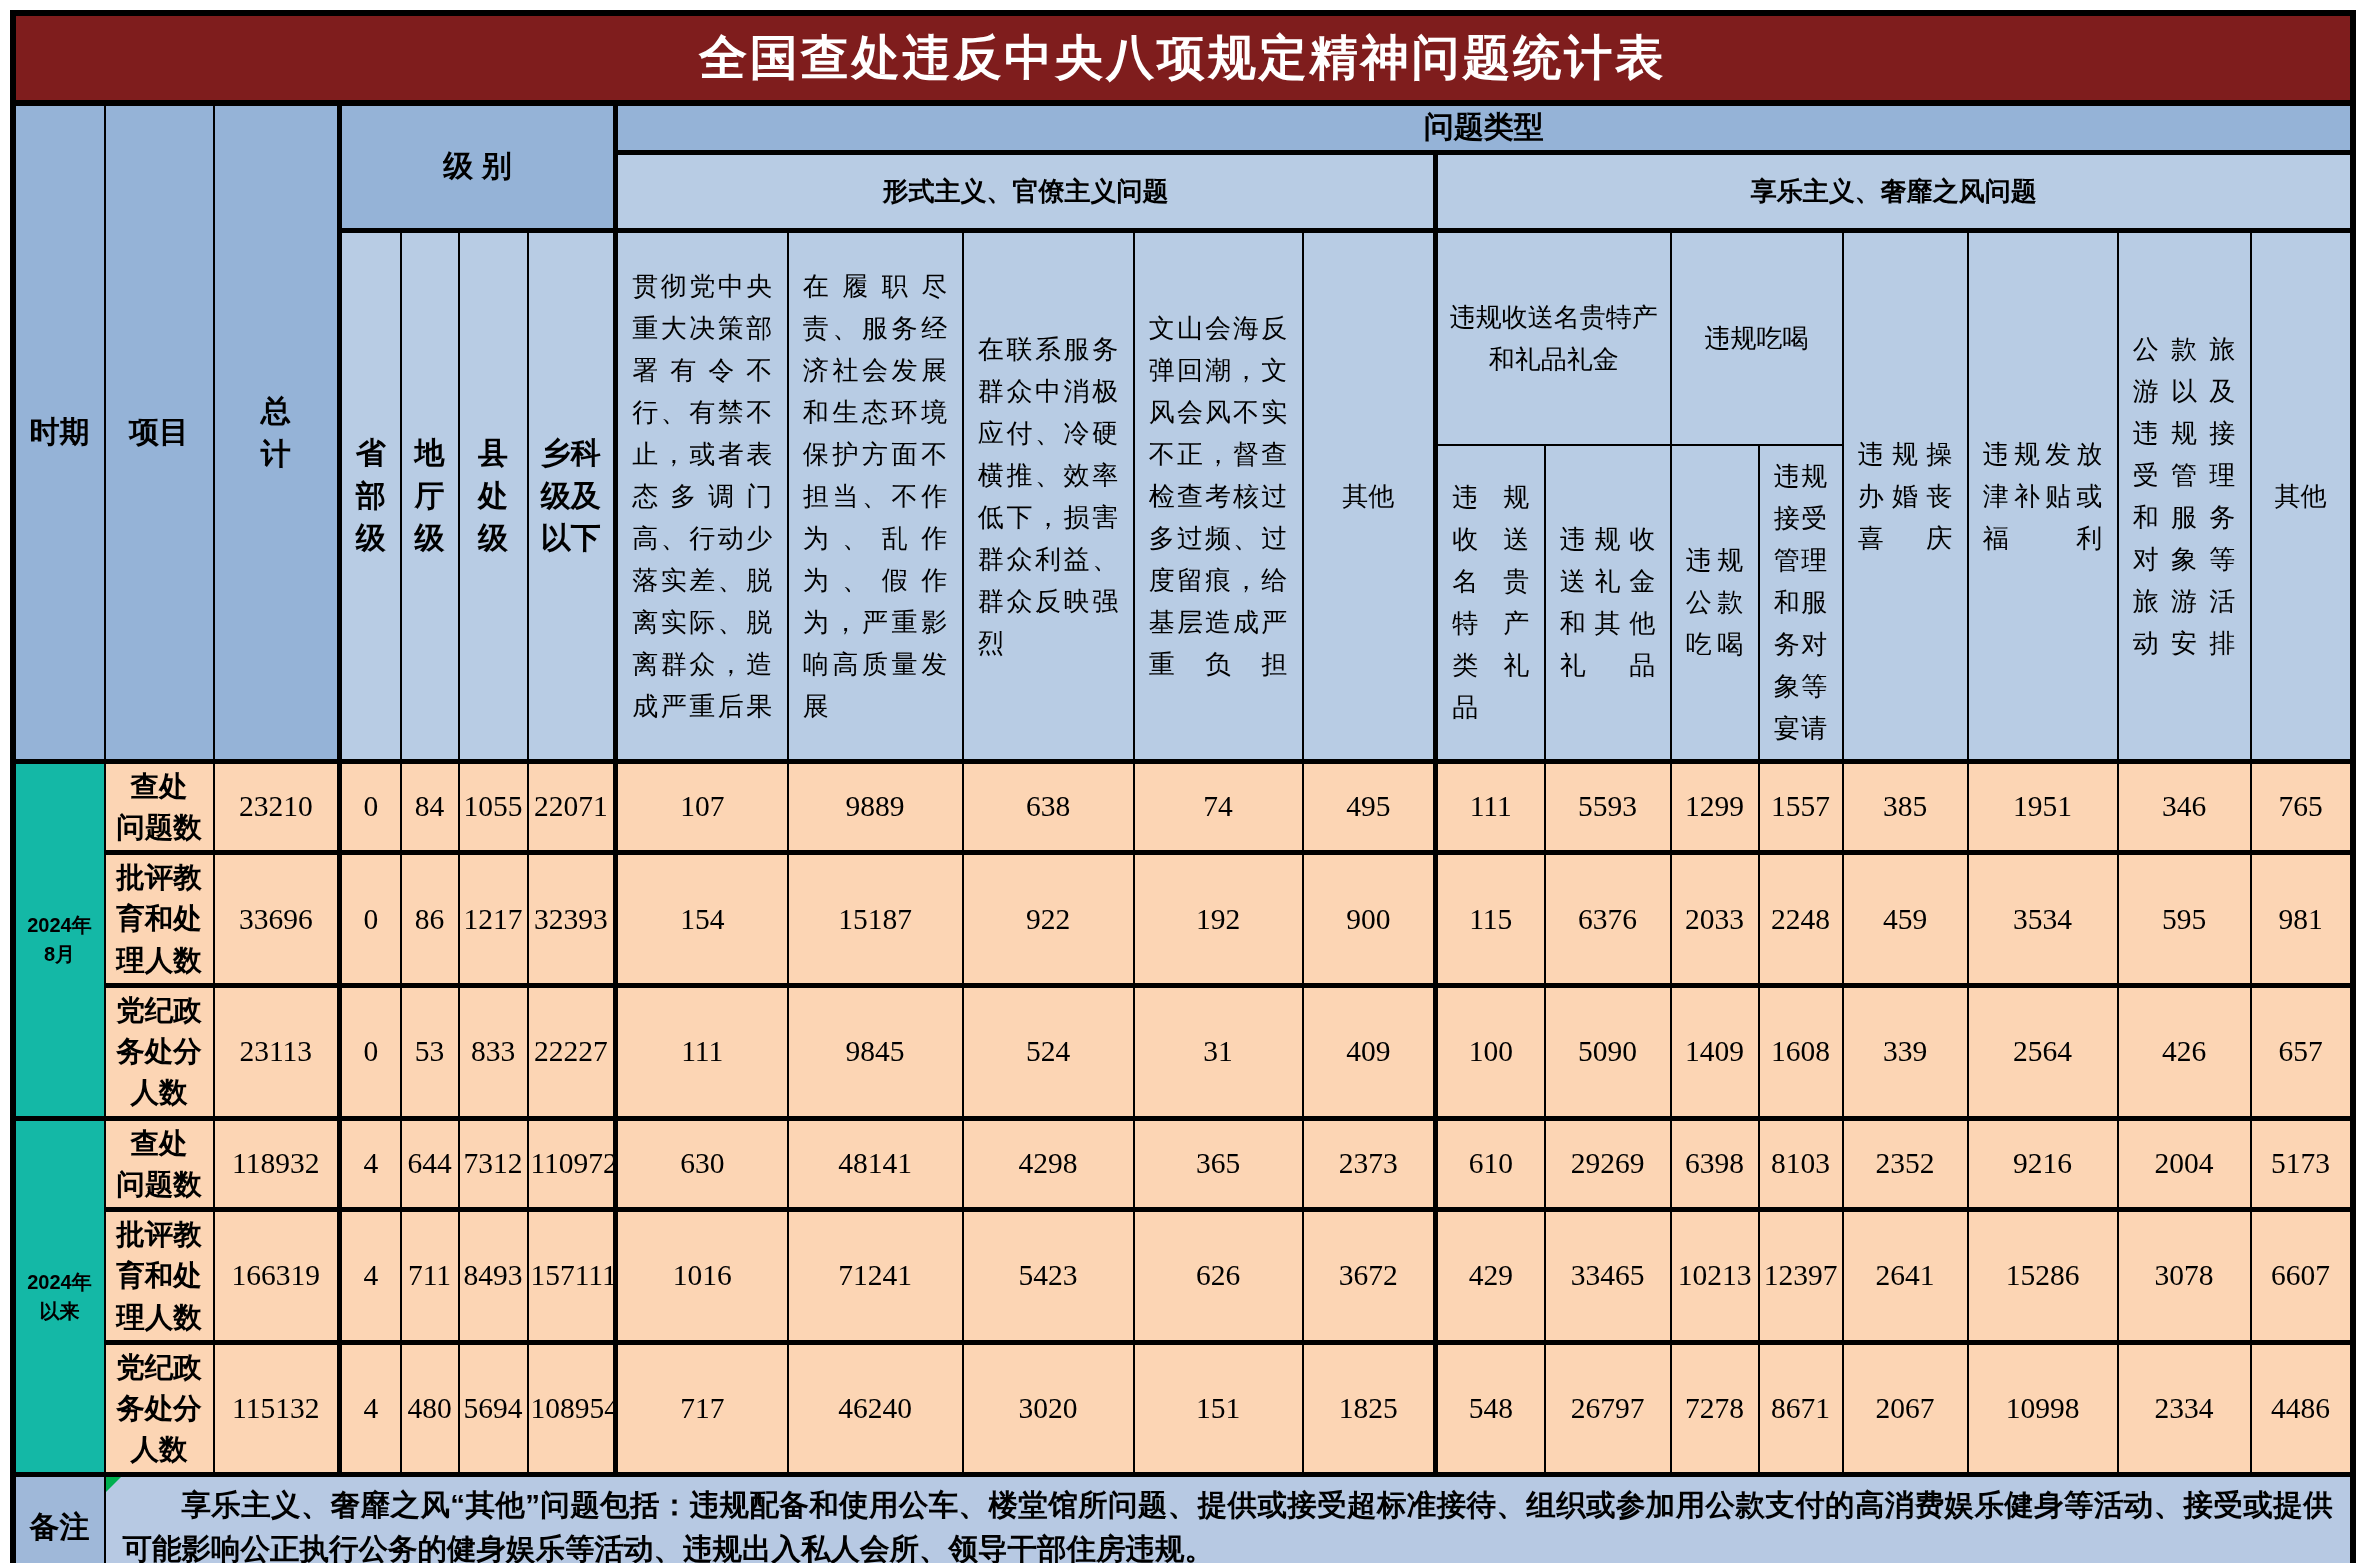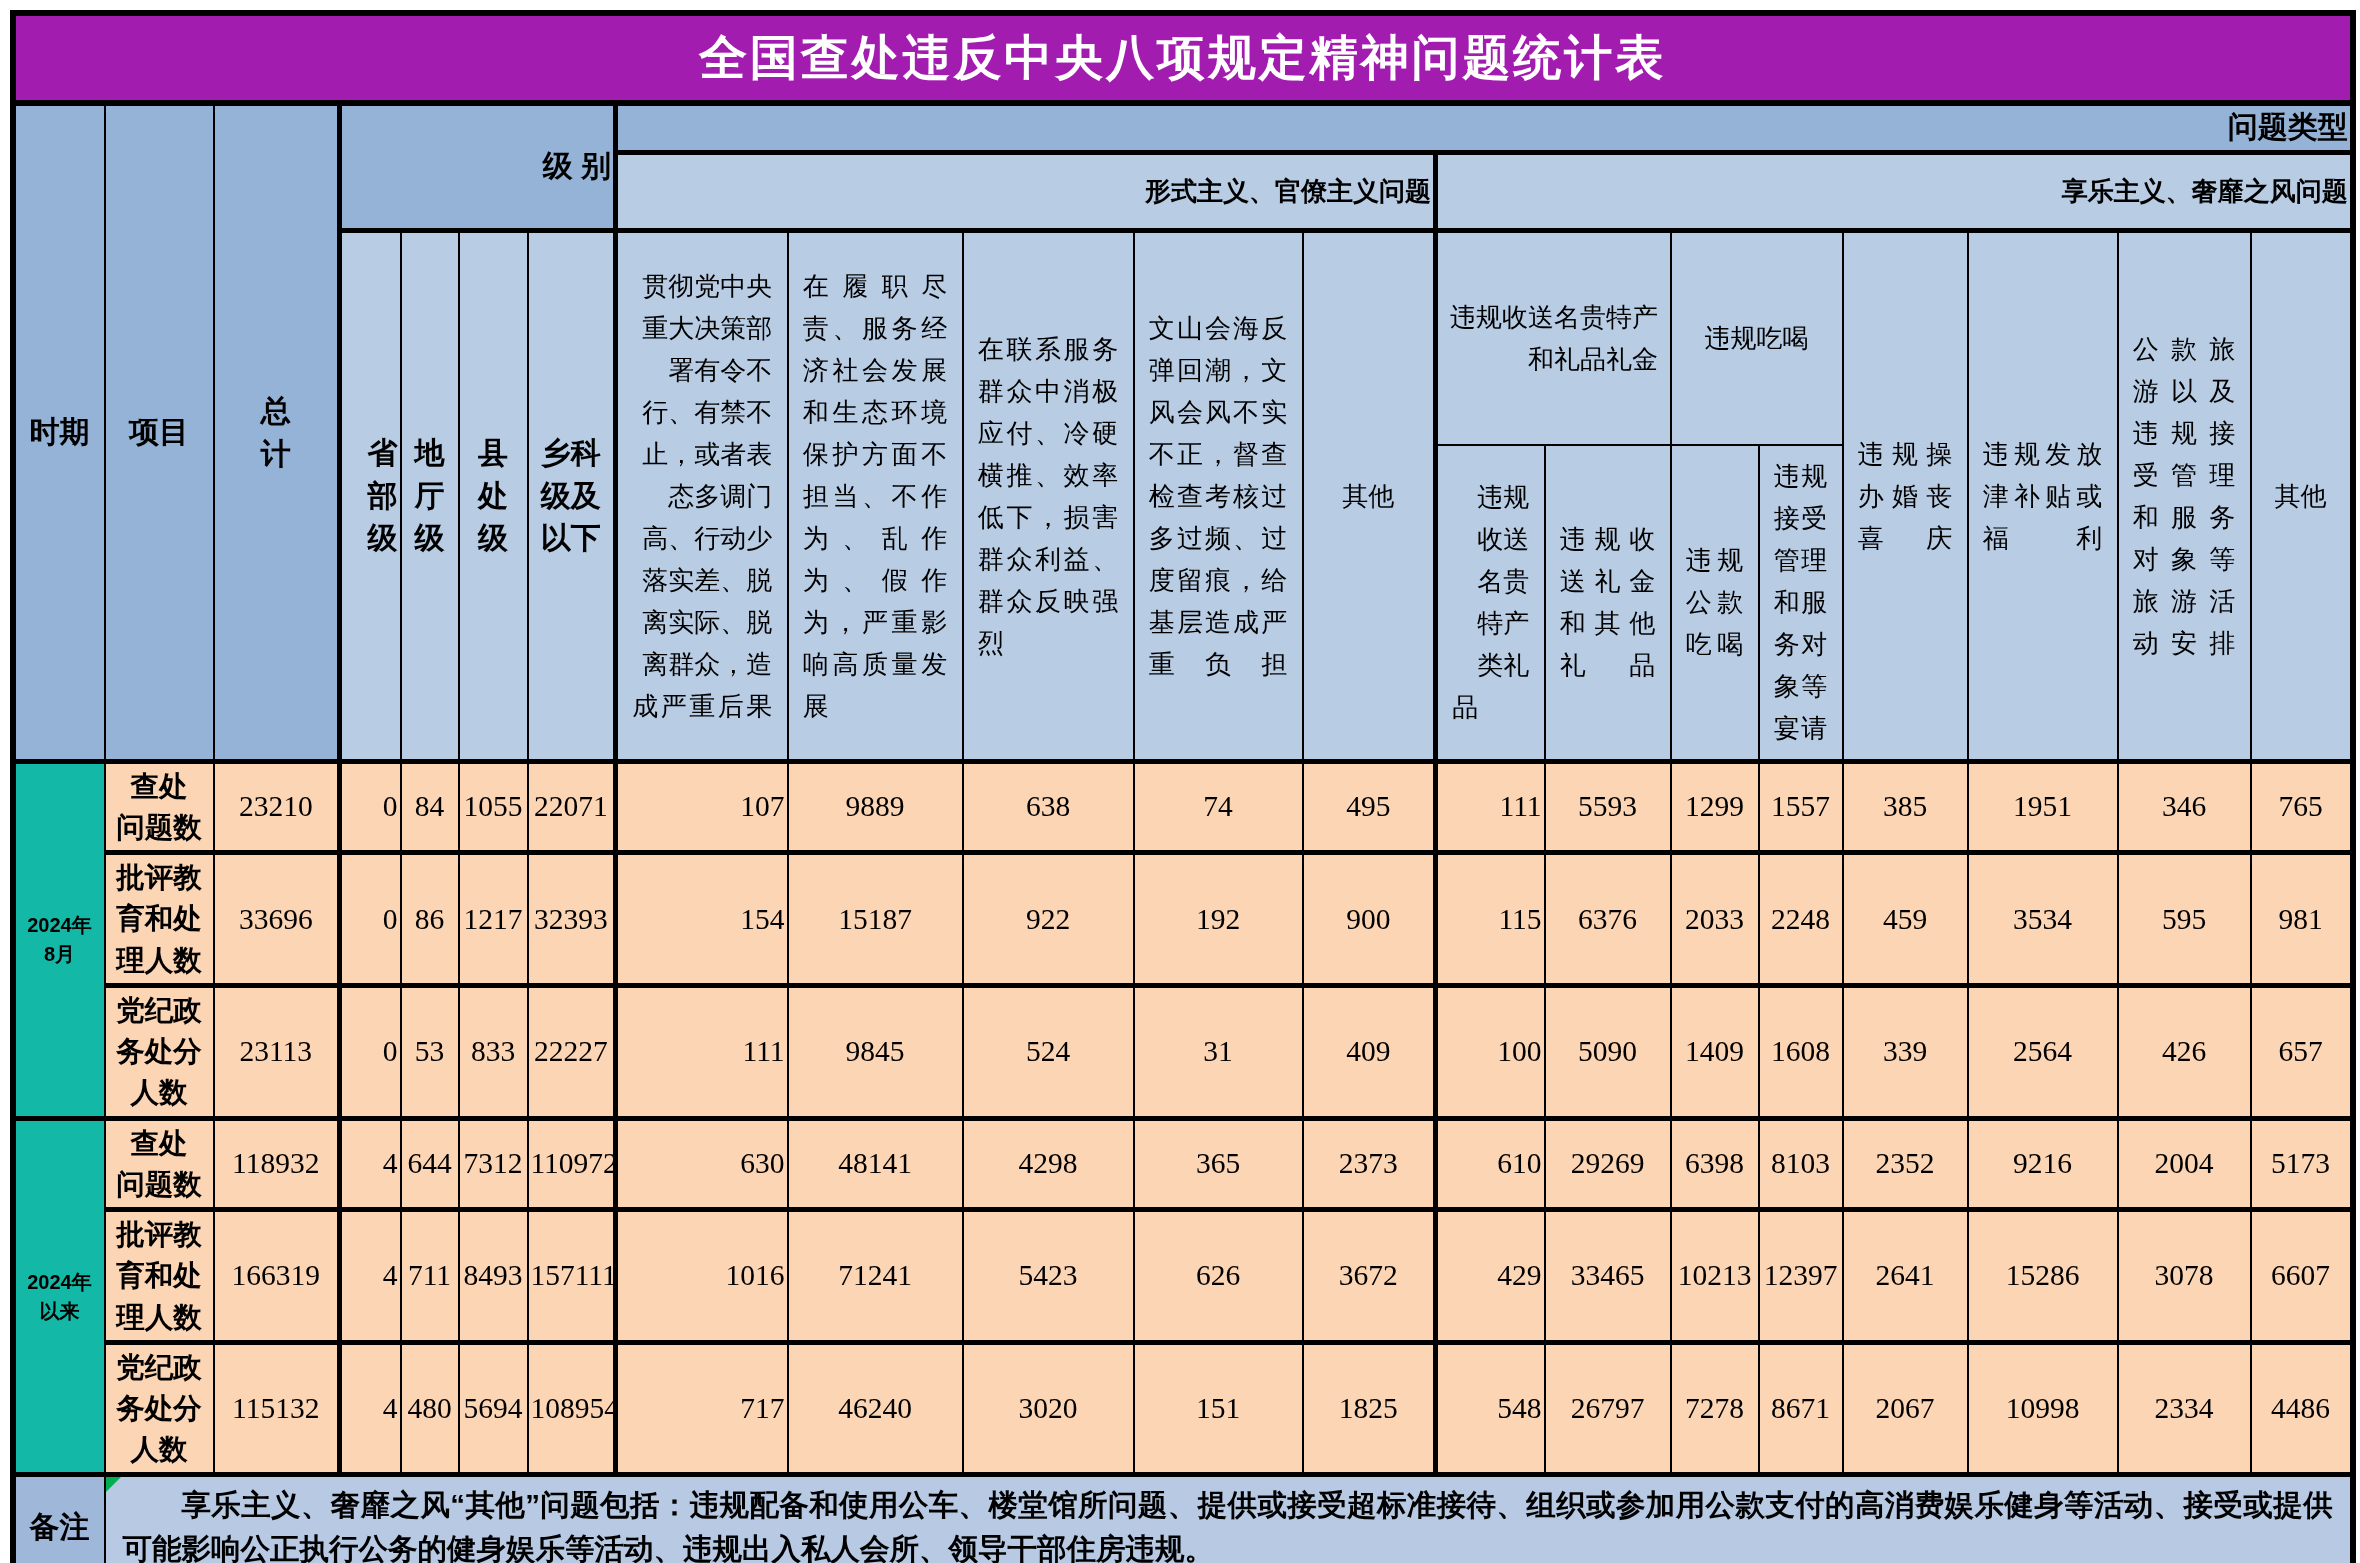--- a/index.html
+++ b/index.html
@@ -3,42 +3,42 @@
 <meta charset="utf-8">
 <style>
   * { box-sizing: border-box; }
   html,body { margin:0; padding:0; background:#ffffff; }
   body { width:2361px; font-family:"Liberation Sans","DejaVu Sans",sans-serif; color:#000; }
   .wrap { padding:9.5px 9.5px 0 9.5px; }
   table { border-collapse:collapse; table-layout:fixed; width:2342px; border:6.7px solid #000; }
   td,th { border:2.9px solid #000; padding:1.9px; overflow:hidden; vertical-align:middle; }
 
   .titleRow td {
-    background:#a21caf; color:#fff; text-align:center;
+    background:#7f1d1d; color:#fff; text-align:center;
     font-family:"Liberation Serif","DejaVu Serif",serif; font-weight:bold;
     font-size:48px; letter-spacing:2.9px; border-bottom-width:6.7px;
   }
   .hm { background:#95B3D7; font-weight:bold; font-size:30px; text-align:center; }
   .hl { background:#B8CCE4; font-weight:bold; font-size:26px; text-align:center; }
   .pre { white-space:pre-line; line-height:1.45; }
   .lvl { line-height:1.42; font-size:30px; }
   .hlong {
     background:#B8CCE4; font-family:Liberation Sans, sans-serif; font-weight:normal;
     font-size:26px; line-height:42px; text-align:justify; text-align-last:justify;
     text-justify:inter-character; padding:9.5px 14.3px;
   }
   .hgroup {
     background:#B8CCE4; font-family:"Liberation Serif","DejaVu Serif",serif; font-weight:normal;
     font-size:26px; line-height:42px; text-align:center; padding:5.7px 11.4px;
   }
   .center { text-align-last:center; }
   .num { background:#FCD5B4; font-family:"Liberation Serif","DejaVu Serif",serif; font-size:29.5px; text-align:center; }
   .period { background:#14b8a6; font-weight:bold; font-size:20px; text-align:center; }
   .item { background:#FCD5B4; font-weight:bold; font-size:28.5px; text-align:center; }
-  .bl6 { border-left-width:5.7px;text-align:right; }
+  .bl6 { border-left-width:5.7px; }
   .bt6 { border-top-width:5.7px; }
   .noteLabel { background:#9FB8D9; font-weight:bold; font-size:30px; text-align:center; border-top-width:5.7px; }
   .noteBody { background:#B7C9E3; position:relative; border-top-width:5.7px; }
   .noteBody .marker { position:absolute; top:0; left:0; width:0; height:0;
     border-top:15px solid #00B050; border-right:15px solid transparent; }
   .noteText { font-weight:bold; font-size:29.5px; line-height:1.5; text-indent:2em;
     padding:3.8px 15px; text-align:justify; }
 
   tr.rT { height:90px; } tr.rA { height:49px; } tr.rB { height:78px; }
   tr.rC { height:214px; } tr.rD { height:290px; }

